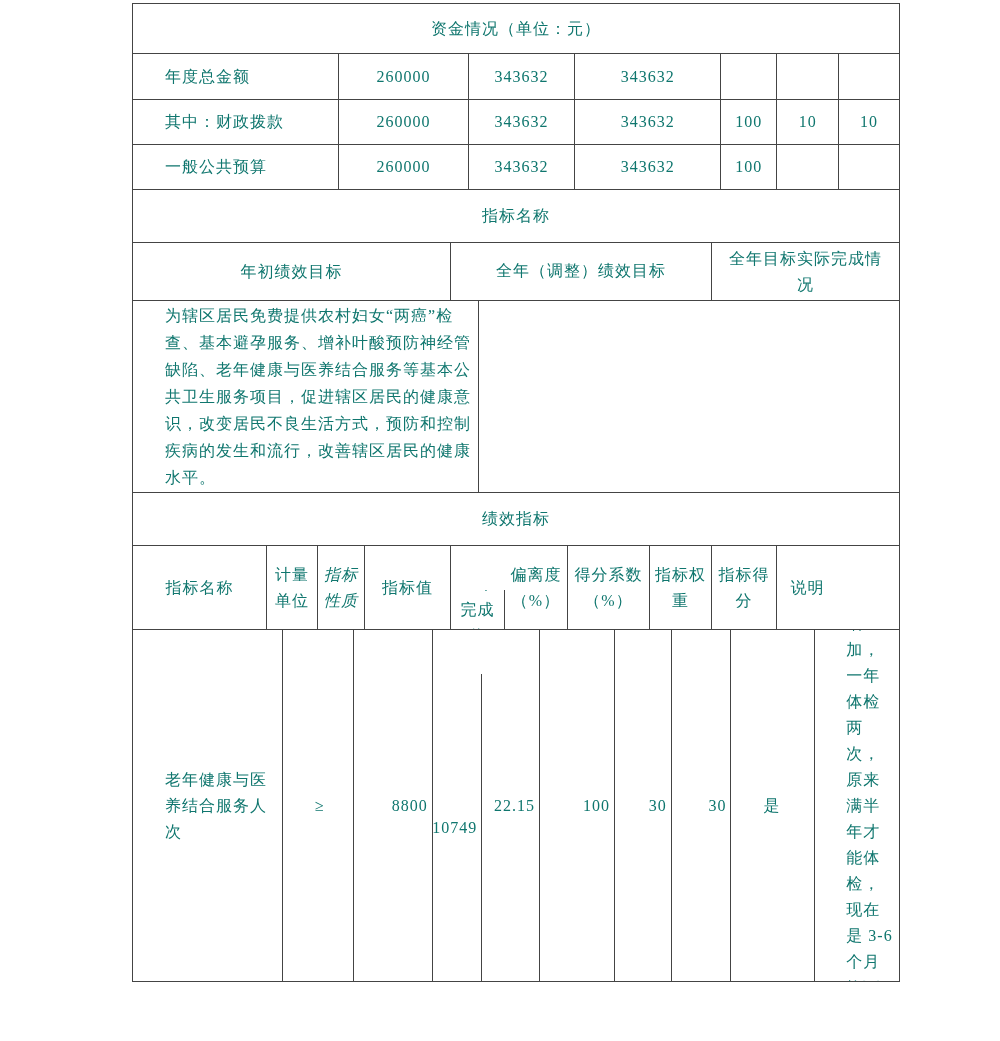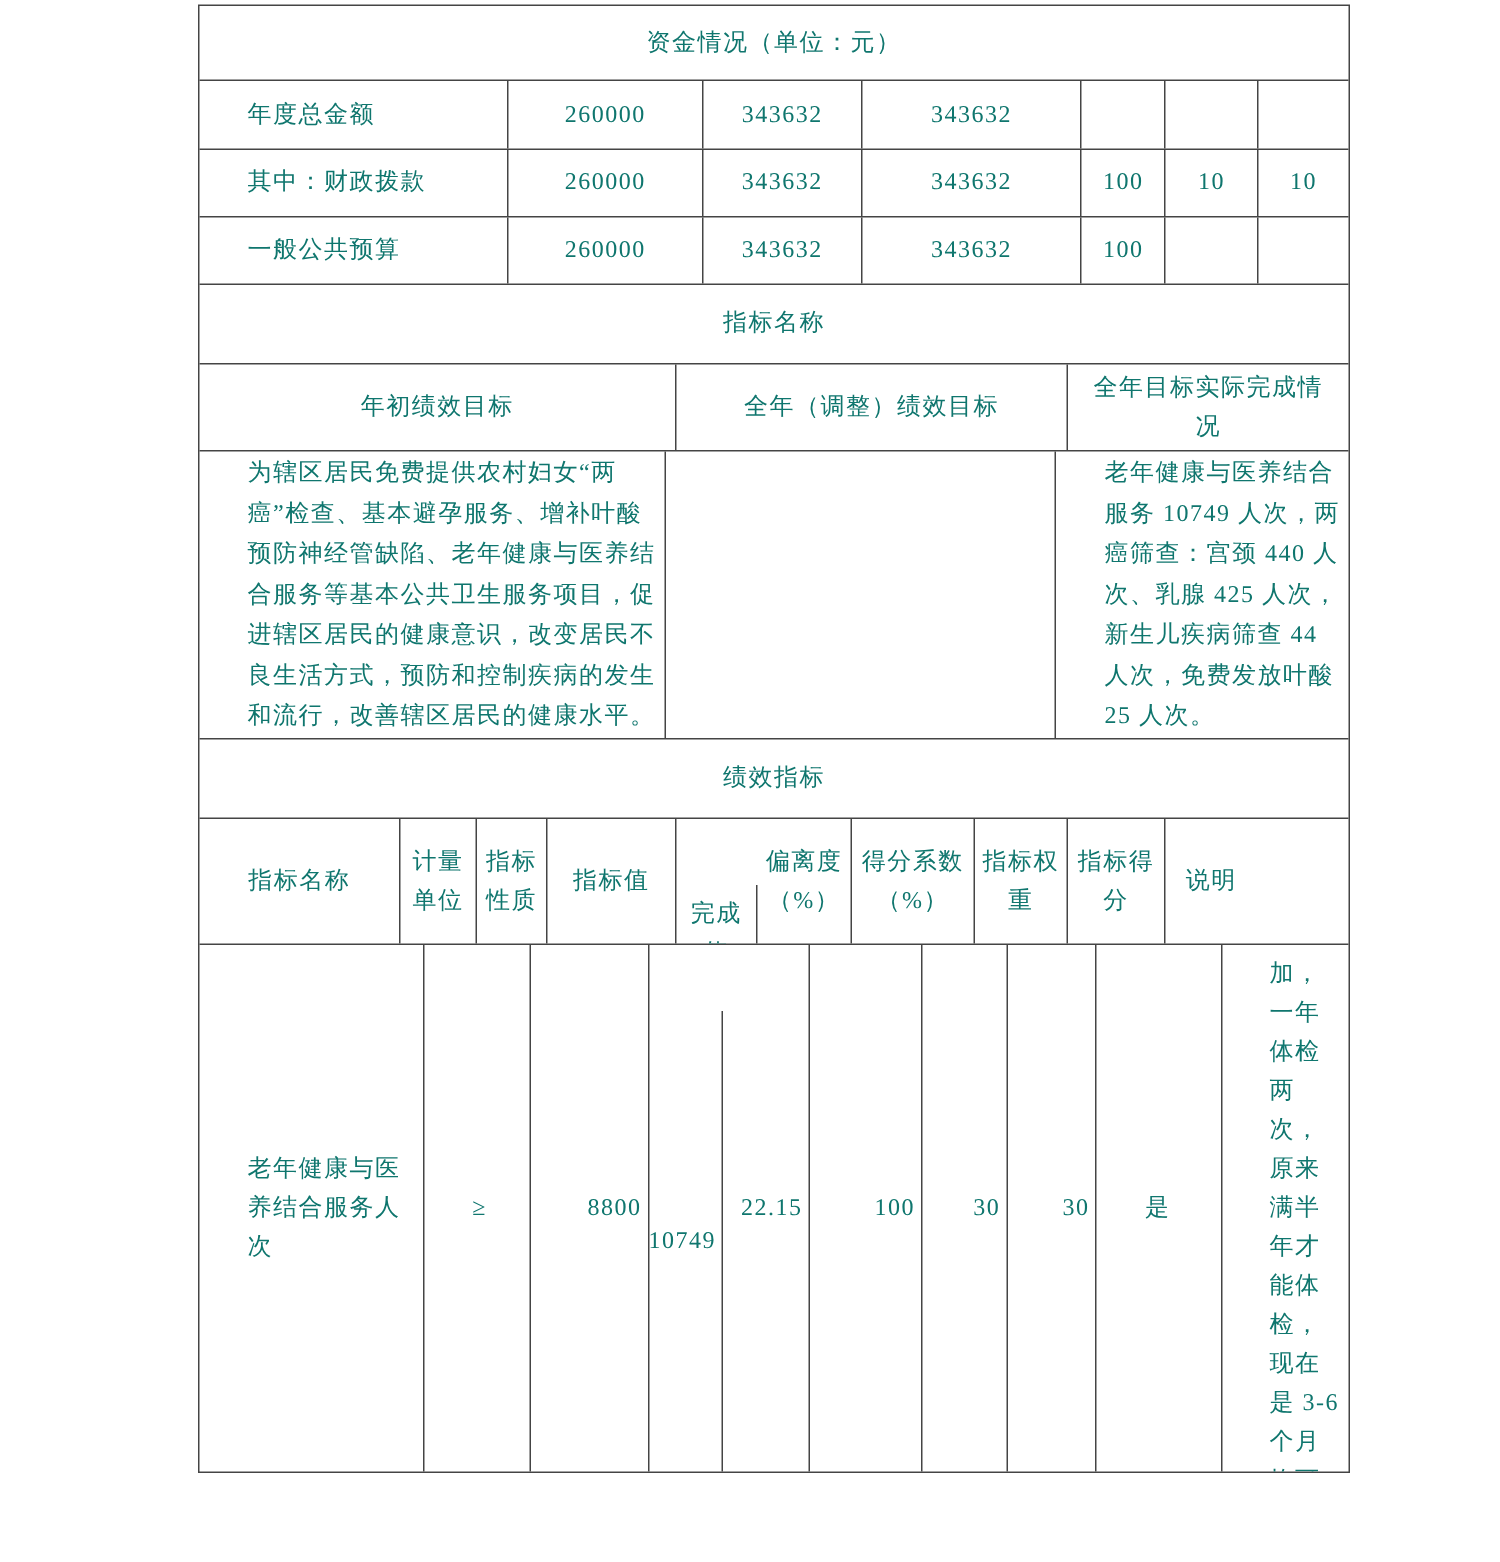--- a/index.html
+++ b/index.html
@@ -56,21 +56,21 @@
   .r-ihead  { height: 84px; }
   .r-ibody  { height: 351px; }
 
   
   .fc1 { width: 185px; } .fc2 { width: 135px; } .fc3 { width: 110px; }
   .fc4 { width: 152px; } .fc5 { width: 58px; }  .fc6 { width: 64px; }
   .fc7 { width: 62px; }
   
   .gc1 { width: 318px; } .gc2 { width: 261px; font-family: Liberation Mono, monospace; } .gc3 { width: 187px; }
   
-  .ic1 { width: 134px; } .ic2 { width: 51px; } .ic3 { width: 47px; }
+  .ic1 { width: 134px; } .ic2 { width: 51px; } .ic3 { width: 47px; font-style: italic; }
   .ic4 { width: 86px; }  .ic5 { width: 54px; margin-top: 44px; } .ic6 { width: 63px; }
   .ic7 { width: 82px; }  .ic8 { width: 62px; } .ic9 { width: 65px; }
   .ic10 { width: 61px; } .ic11 { width: 61px; }
 </style>
 </head>
 <body>
 
 <div class="page">
   <div class="tbl">
 
@@ -115,21 +115,20 @@
 
     <div class="row r-ghead">
       <div class="cell gc1 c-center hdr">年初绩效目标</div>
       <div class="cell gc2 c-center hdr">全年（调整）绩效目标</div>
       <div class="cell gc3 c-center hdr hd-g3">全年目标实际完成情况</div>
     </div>
 
     <div class="row r-gbody">
       <div class="cell gc1 c-left para">为辖区居民免费提供农村妇女“两癌”检查、基本避孕服务、增补叶酸预防神经管缺陷、老年健康与医养结合服务等基本公共卫生服务项目，促进辖区居民的健康意识，改变居民不良生活方式，预防和控制疾病的发生和流行，改善辖区居民的健康水平。</div>
       <div class="cell gc2 c-left para"></div>
-      <div class="cell gc3 c-left para">老年健康与医养结合服务 10749 人次，两癌筛查：宫颈 440 人次、乳腺 425 人次，新生儿疾病筛查 44 人次，免费发放叶酸 25 人次。</div>
     </div>
 
     <div class="row r-title3">
       <div class="cell full c-center">绩效指标</div>
     </div>
 
     <div class="row r-ihead">
       <div class="cell ic1 c-center hdr">指标名称</div>
       <div class="cell ic2 c-center hdr">计量单位</div>
       <div class="cell ic3 c-center hdr">指标性质</div>

